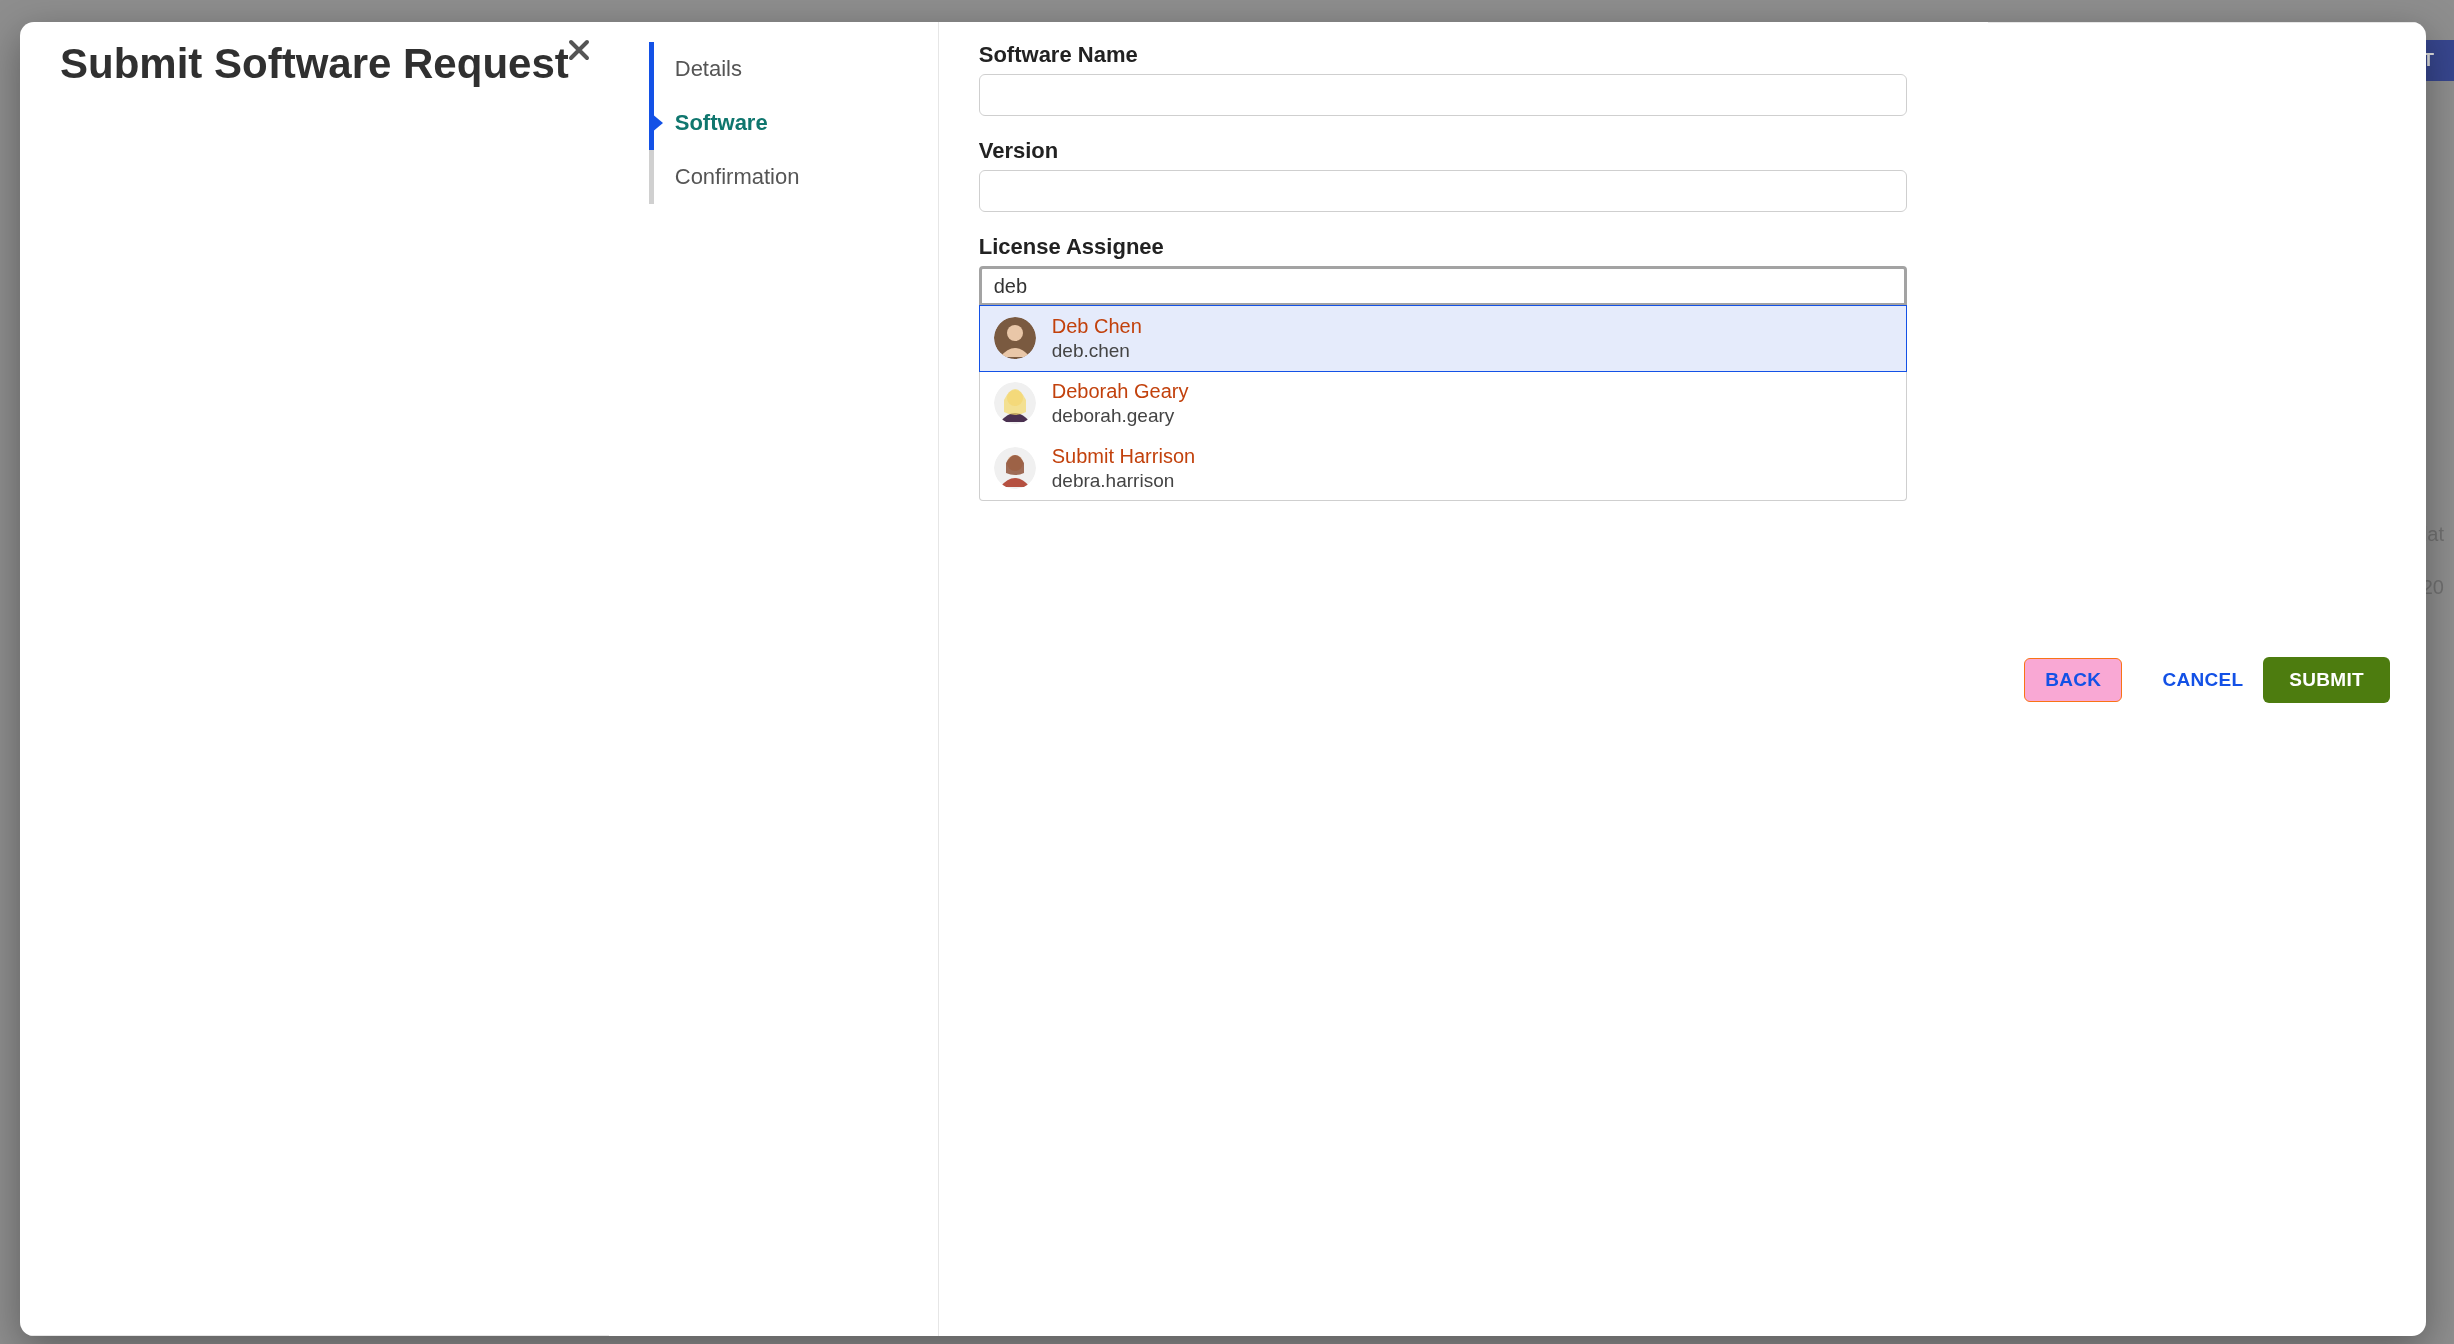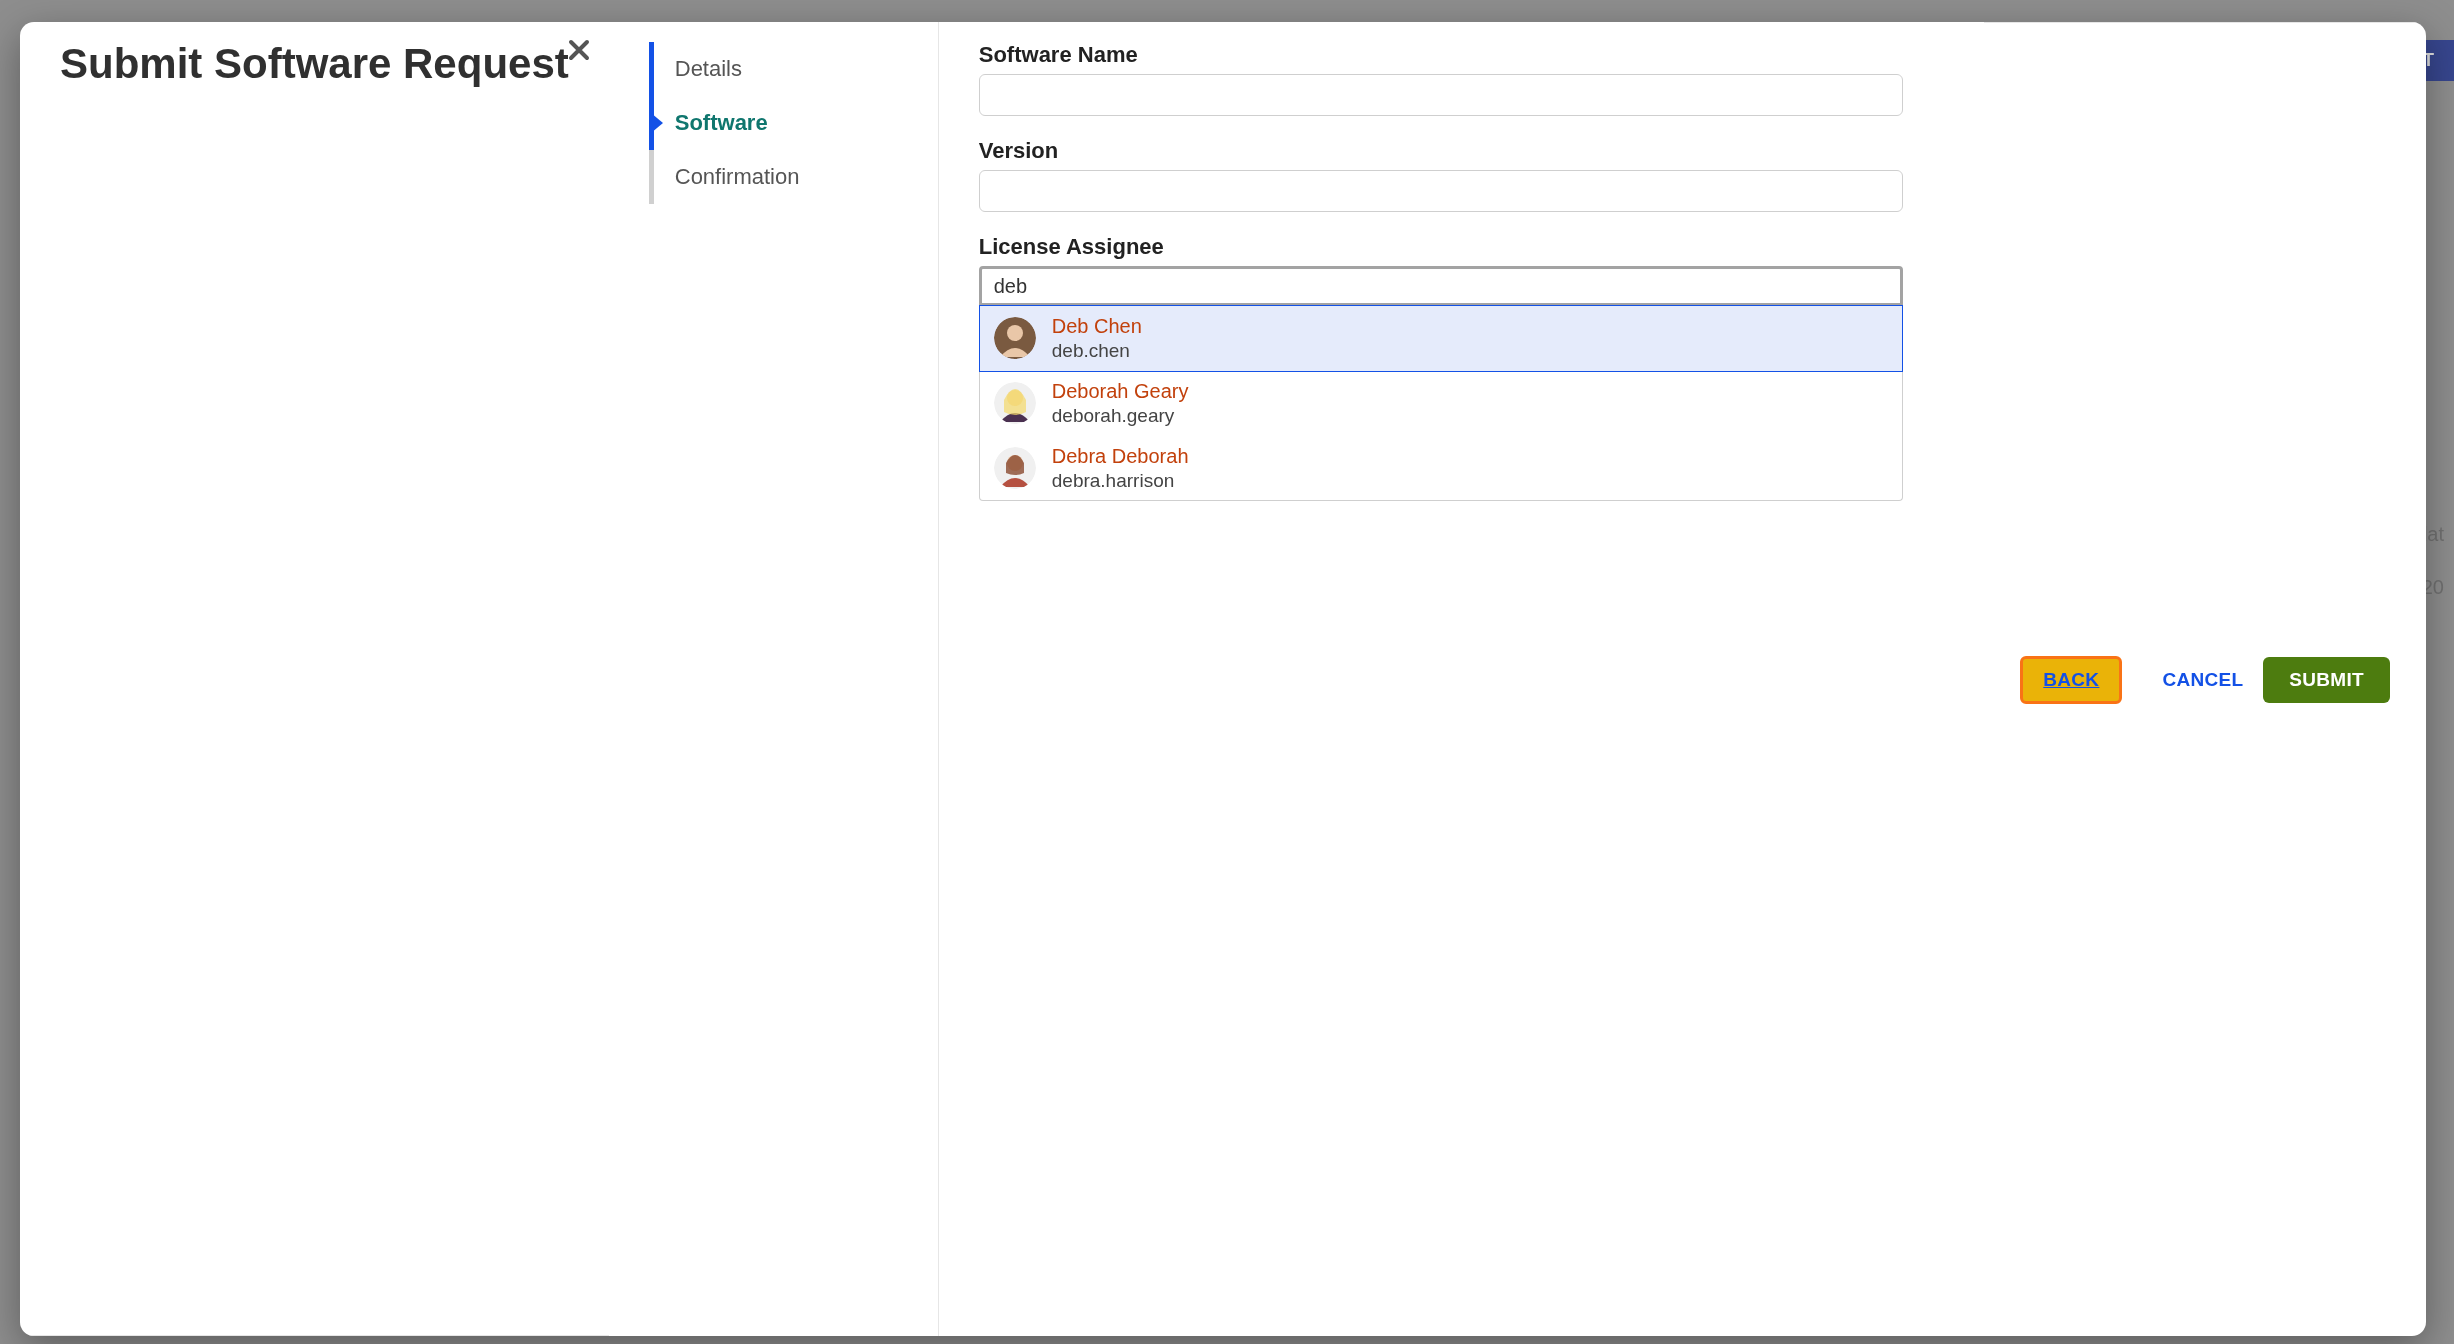--- a/index.html
+++ b/index.html
@@ -191,24 +191,23 @@
     font-size: 19px;
     font-weight: 700;
     letter-spacing: 0.3px;
     padding: 10px 20px;
     border-radius: 6px;
     cursor: pointer;
     border: none;
     background: none;
   }
   .btn-outline {
-    border: 3px solid #f97316;
+    border: 1px solid #f97316;
     color: #1351e6;
-    background: #eab308;
-    text-decoration: underline;
+    background: #f9a8d4;
   }
   .btn-text {
     color: #1351e6;
     margin-left: 20px;
   }
   .btn-primary {
     background: #4d7c0f;
     color: #fff;
     margin-left: auto;
     padding: 12px 26px;
@@ -289,21 +288,21 @@
           </div>
 
           <div class="option">
             <svg class="avatar" viewBox="0 0 42 42">
                 <circle cx="21" cy="21" r="21" fill="#f0f0f0"></circle>
                 <circle cx="21" cy="16" r="8" fill="#e9c0a0"></circle>
                 <path d="M6 40 Q21 22 36 40 Z" fill="#b55040"></path>
                 <path d="M12 16 Q21 0 30 16 L30 26 Q21 30 12 26 Z" fill="#8a4a30" opacity="0.8"></path>
               </svg>
             <div class="opt-text">
-              <span class="opt-name">Debra Deborah</span>
+              <span class="opt-name">Submit Harrison</span>
               <span class="opt-user">debra.harrison</span>
             </div>
           </div>
 
         </div>
       </div>
 
     </div>
   </div>
 

